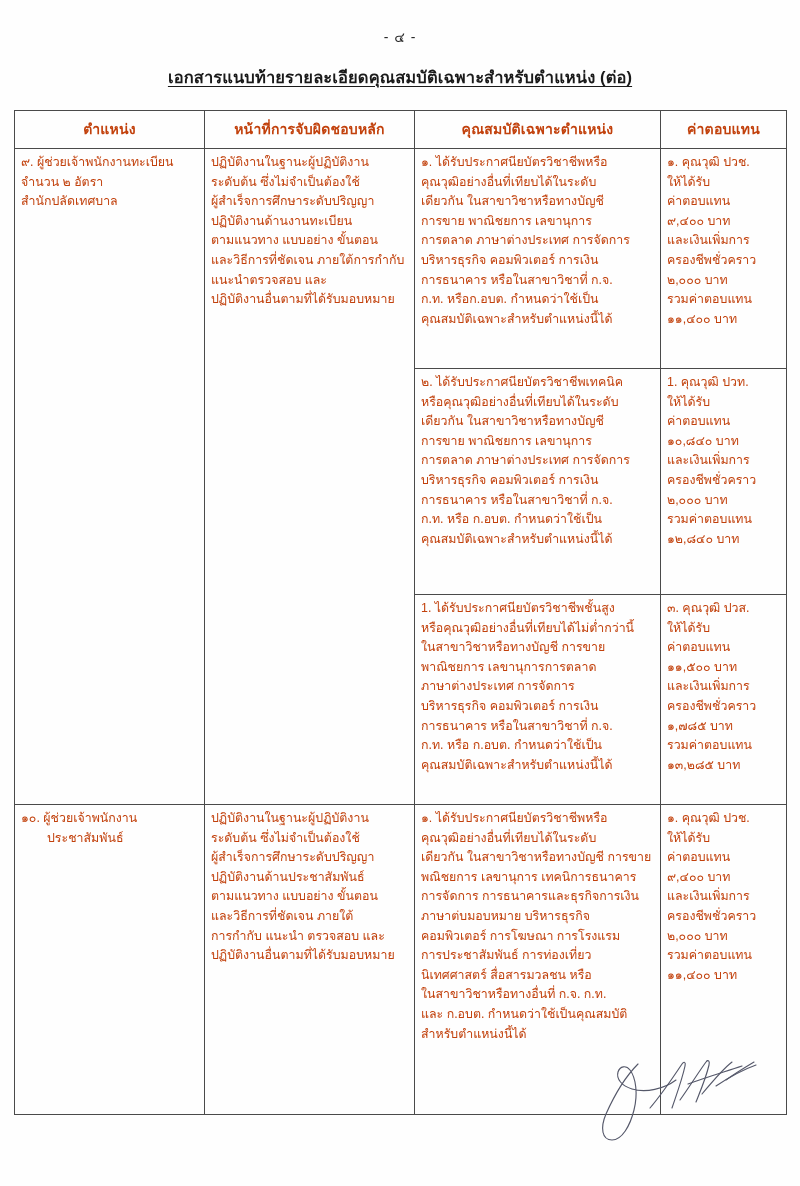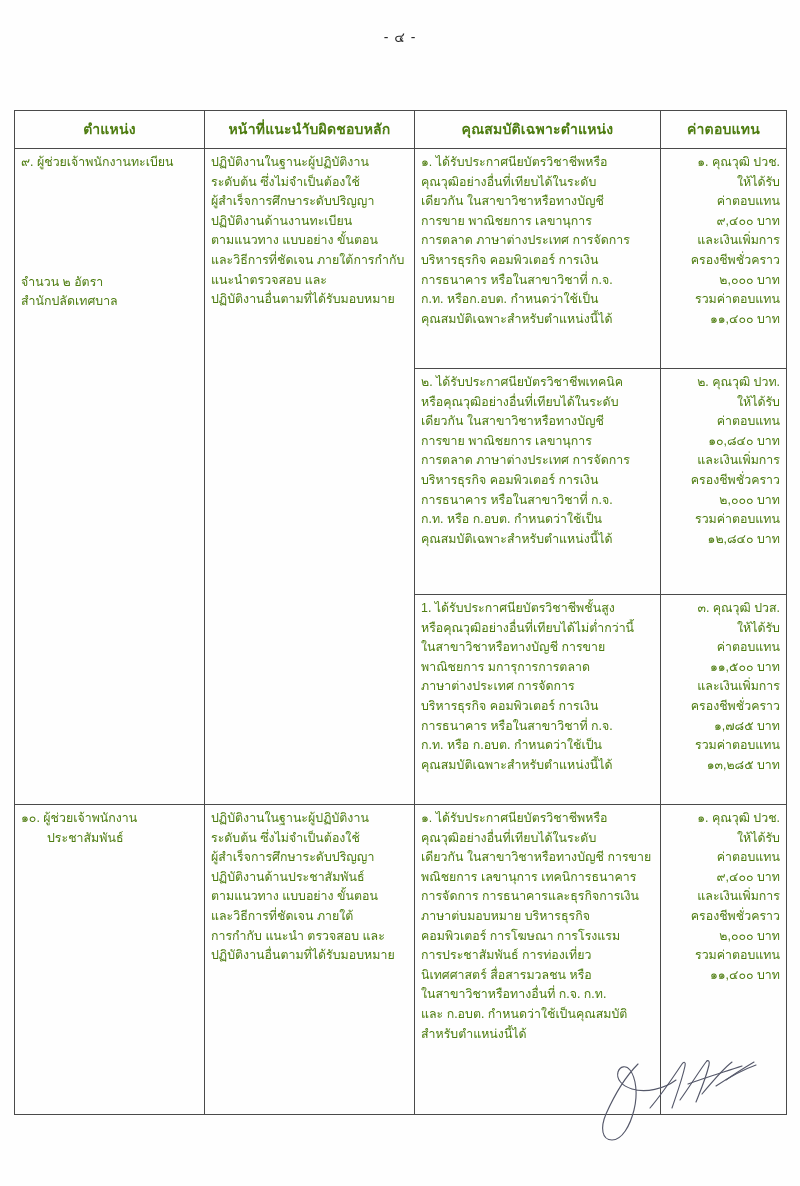--- a/index.html
+++ b/index.html
@@ -54,49 +54,48 @@
     width: 772px;
     table-layout: fixed;
     font-size: 12.4px;
     line-height: 1.58;
   }
   table.qual-table th,
   table.qual-table td {
     border: 1px solid #4a4a4a;
     vertical-align: top;
     padding: 4px 6px 5px 6px;
-    color: #4d7c0f;
+    color: #c2410c;
   }
   table.qual-table thead th {
     text-align: center;
     font-size: 14px;
     font-weight: 700;
     padding: 7px 4px 8px 4px;
     vertical-align: middle;
     letter-spacing: 0.2px;
   }
   col.c1 { width: 190px; }
   col.c2 { width: 210px; }
   col.c3 { width: 246px; }
   col.c4 { width: 126px; }
 
   td.col-pos     { padding-left: 8px; }
   td.col-duty    { padding-left: 9px; }
   td.col-qual    { padding-left: 9px; }
-  td.col-pay     { text-align: right; padding-left: 3px; padding-right: 3px; margin-top: 35px; }
+  td.col-pay     { text-align: left; padding-left: 3px; padding-right: 3px; margin-top: 35px; }
 
   .line { display: block; white-space: pre-wrap; }
   .pos-title .line.indent { padding-left: 26px; }
 
   .pos-cell-inner {
     position: relative;
     min-height: 100%;
   }
   .pos-footer {
-    margin-top: 100px;
   }
   .pay-block .line { display: block; }
 
   
   tr.r9a td { height: 210px; }
   tr.r9b td { height: 216px; }
   tr.r9c td { height: 200px; }
   tr.r10 td { height: 300px; }
 
   
@@ -110,33 +109,36 @@
   }
   .signature svg { display: block; }
 </style>
 </head>
 <body>
 
 <div class="page">
 
   <div class="page-number">- ๔ -</div>
 
+  <div class="doc-title-wrap">
+    <span class="doc-title">เอกสารแนบท้ายรายละเอียดคุณสมบัติเฉพาะสำหรับตำแหน่ง (ต่อ)</span>
+  </div>
 
   <div class="table-wrap">
     <table class="qual-table">
       <colgroup>
         <col class="c1">
           <col class="c2">
           <col class="c3">
           <col class="c4">
       </colgroup>
       <thead>
         <tr>
           <th>ตำแหน่ง</th>
-          <th>หน้าที่แนะนำับผิดชอบหลัก</th>
+          <th>หน้าที่การจับผิดชอบหลัก</th>
           <th>คุณสมบัติเฉพาะตำแหน่ง</th>
           <th>ค่าตอบแทน</th>
         </tr>
       </thead>
       <tbody>
 
         <tr class="r9a">
           <td class="col-pos" rowspan="3">
             <div class="pos-cell-inner">
               <div class="pos-title">
@@ -188,38 +190,38 @@
               <span class="line">หรือคุณวุฒิอย่างอื่นที่เทียบได้ในระดับ</span>
               <span class="line">เดียวกัน ในสาขาวิชาหรือทางบัญชี</span>
               <span class="line">การขาย พาณิชยการ เลขานุการ</span>
               <span class="line">การตลาด ภาษาต่างประเทศ การจัดการ</span>
               <span class="line">บริหารธุรกิจ คอมพิวเตอร์ การเงิน</span>
               <span class="line">การธนาคาร หรือในสาขาวิชาที่ ก.จ.</span>
               <span class="line">ก.ท. หรือ ก.อบต. กำหนดว่าใช้เป็น</span>
               <span class="line">คุณสมบัติเฉพาะสำหรับตำแหน่งนี้ได้</span>
             </td>
           <td class="col-pay pay-block">
-              <span class="line">๒. คุณวุฒิ ปวท.</span>
+              <span class="line">1. คุณวุฒิ ปวท.</span>
               <span class="line">ให้ได้รับ</span>
               <span class="line">ค่าตอบแทน</span>
               <span class="line">๑๐,๘๔๐ บาท</span>
               <span class="line">และเงินเพิ่มการ</span>
               <span class="line">ครองชีพชั่วคราว</span>
               <span class="line">๒,๐๐๐ บาท</span>
               <span class="line">รวมค่าตอบแทน</span>
               <span class="line">๑๒,๘๔๐ บาท</span>
             </td>
         </tr>
 
         <tr class="r9c">
           <td class="col-qual">
               <span class="line">1. ได้รับประกาศนียบัตรวิชาชีพชั้นสูง</span>
               <span class="line">หรือคุณวุฒิอย่างอื่นที่เทียบได้ไม่ต่ำกว่านี้</span>
               <span class="line">ในสาขาวิชาหรือทางบัญชี การขาย</span>
-              <span class="line">พาณิชยการ มการุการการตลาด</span>
+              <span class="line">พาณิชยการ เลขานุการการตลาด</span>
               <span class="line">ภาษาต่างประเทศ การจัดการ</span>
               <span class="line">บริหารธุรกิจ คอมพิวเตอร์ การเงิน</span>
               <span class="line">การธนาคาร หรือในสาขาวิชาที่ ก.จ.</span>
               <span class="line">ก.ท. หรือ ก.อบต. กำหนดว่าใช้เป็น</span>
               <span class="line">คุณสมบัติเฉพาะสำหรับตำแหน่งนี้ได้</span>
             </td>
           <td class="col-pay pay-block">
               <span class="line">๓. คุณวุฒิ ปวส.</span>
               <span class="line">ให้ได้รับ</span>
               <span class="line">ค่าตอบแทน</span>

